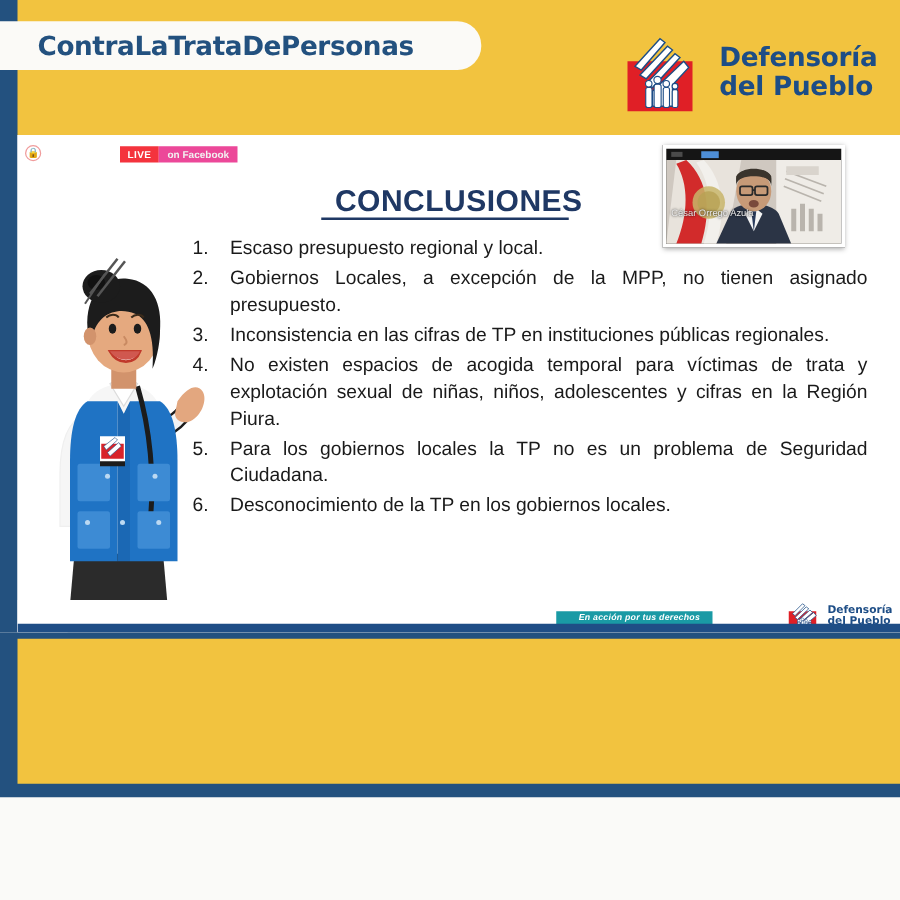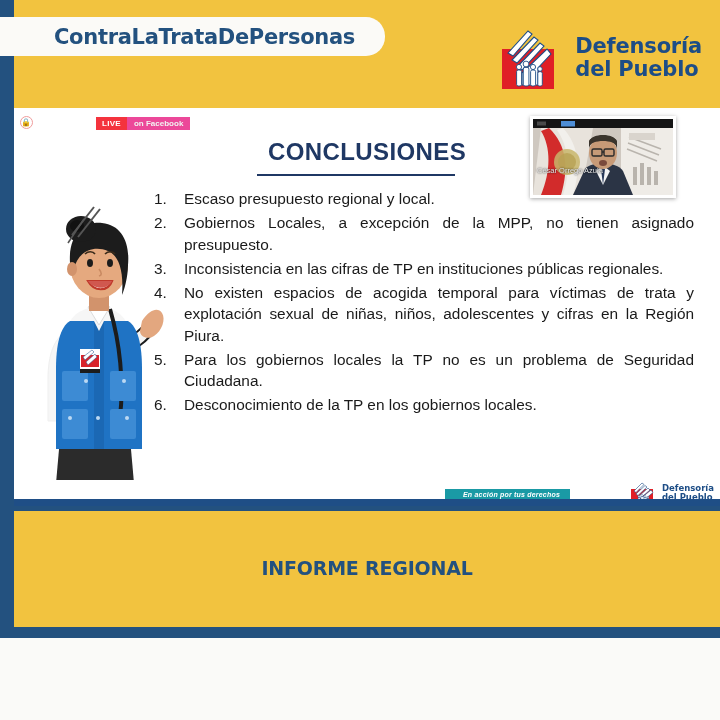--- a/index.html
+++ b/index.html
@@ -25,21 +25,21 @@
     position: absolute; left: 0; top: 0;
     width: 14px; height: 108px;
     background: #23517f;
   }
   .title-pill {
     position: absolute; left: 0px; top: 17px;
     width: 385px; height: 39px;
     background: #fbfaf7;
     border-top-right-radius: 19px;
     border-bottom-right-radius: 19px;
-    display: flex; align-items: center; padding-left: 24px;
+    display: flex; align-items: center;
   }
   .title-pill span {
     margin-left: 30px;
     font-family: "DejaVu Sans", sans-serif;
     font-size: 21px;
     font-weight: bold;
     letter-spacing: -0.3px;
     color: #23517f;
   }
   .brand {
@@ -113,21 +113,21 @@
     overflow: hidden;
   }
   .vt-name {
     position: absolute; left: 4px; bottom: 20px;
     color: #e8e8e8; font-size: 7.5px;
     text-shadow: 0 0 2px #000;
     font-family: "Liberation Sans", sans-serif;
   }
 
   .conc-title {
-    position: absolute; left: 0; top: 30px; width: 706px;
+    position: absolute; left: 0; top: 40px; width: 706px;
     text-align: center;
     font-family: "Liberation Sans", sans-serif;
     font-size: 24px; font-weight: bold;
     color: #1f3864;
     letter-spacing: 0.4px;
   }
   .conc-rule {
     position: absolute; left: 243px; top: 66px;
     width: 198px; height: 2px; background: #1f3864;
   }
@@ -423,21 +423,20 @@
           <div>Defensoría</div>
           <div>del Pueblo</div>
         </div>
       </div>
       <div class="sf-blueline"></div>
     </div>
   </div>
 
   <div class="banner-frame"></div>
   <div class="banner">
-    <div class="banner-line">INFORME REGIONAL</div>
   </div>
 
   <div class="footer">
 
     
 
     
 
     
 

